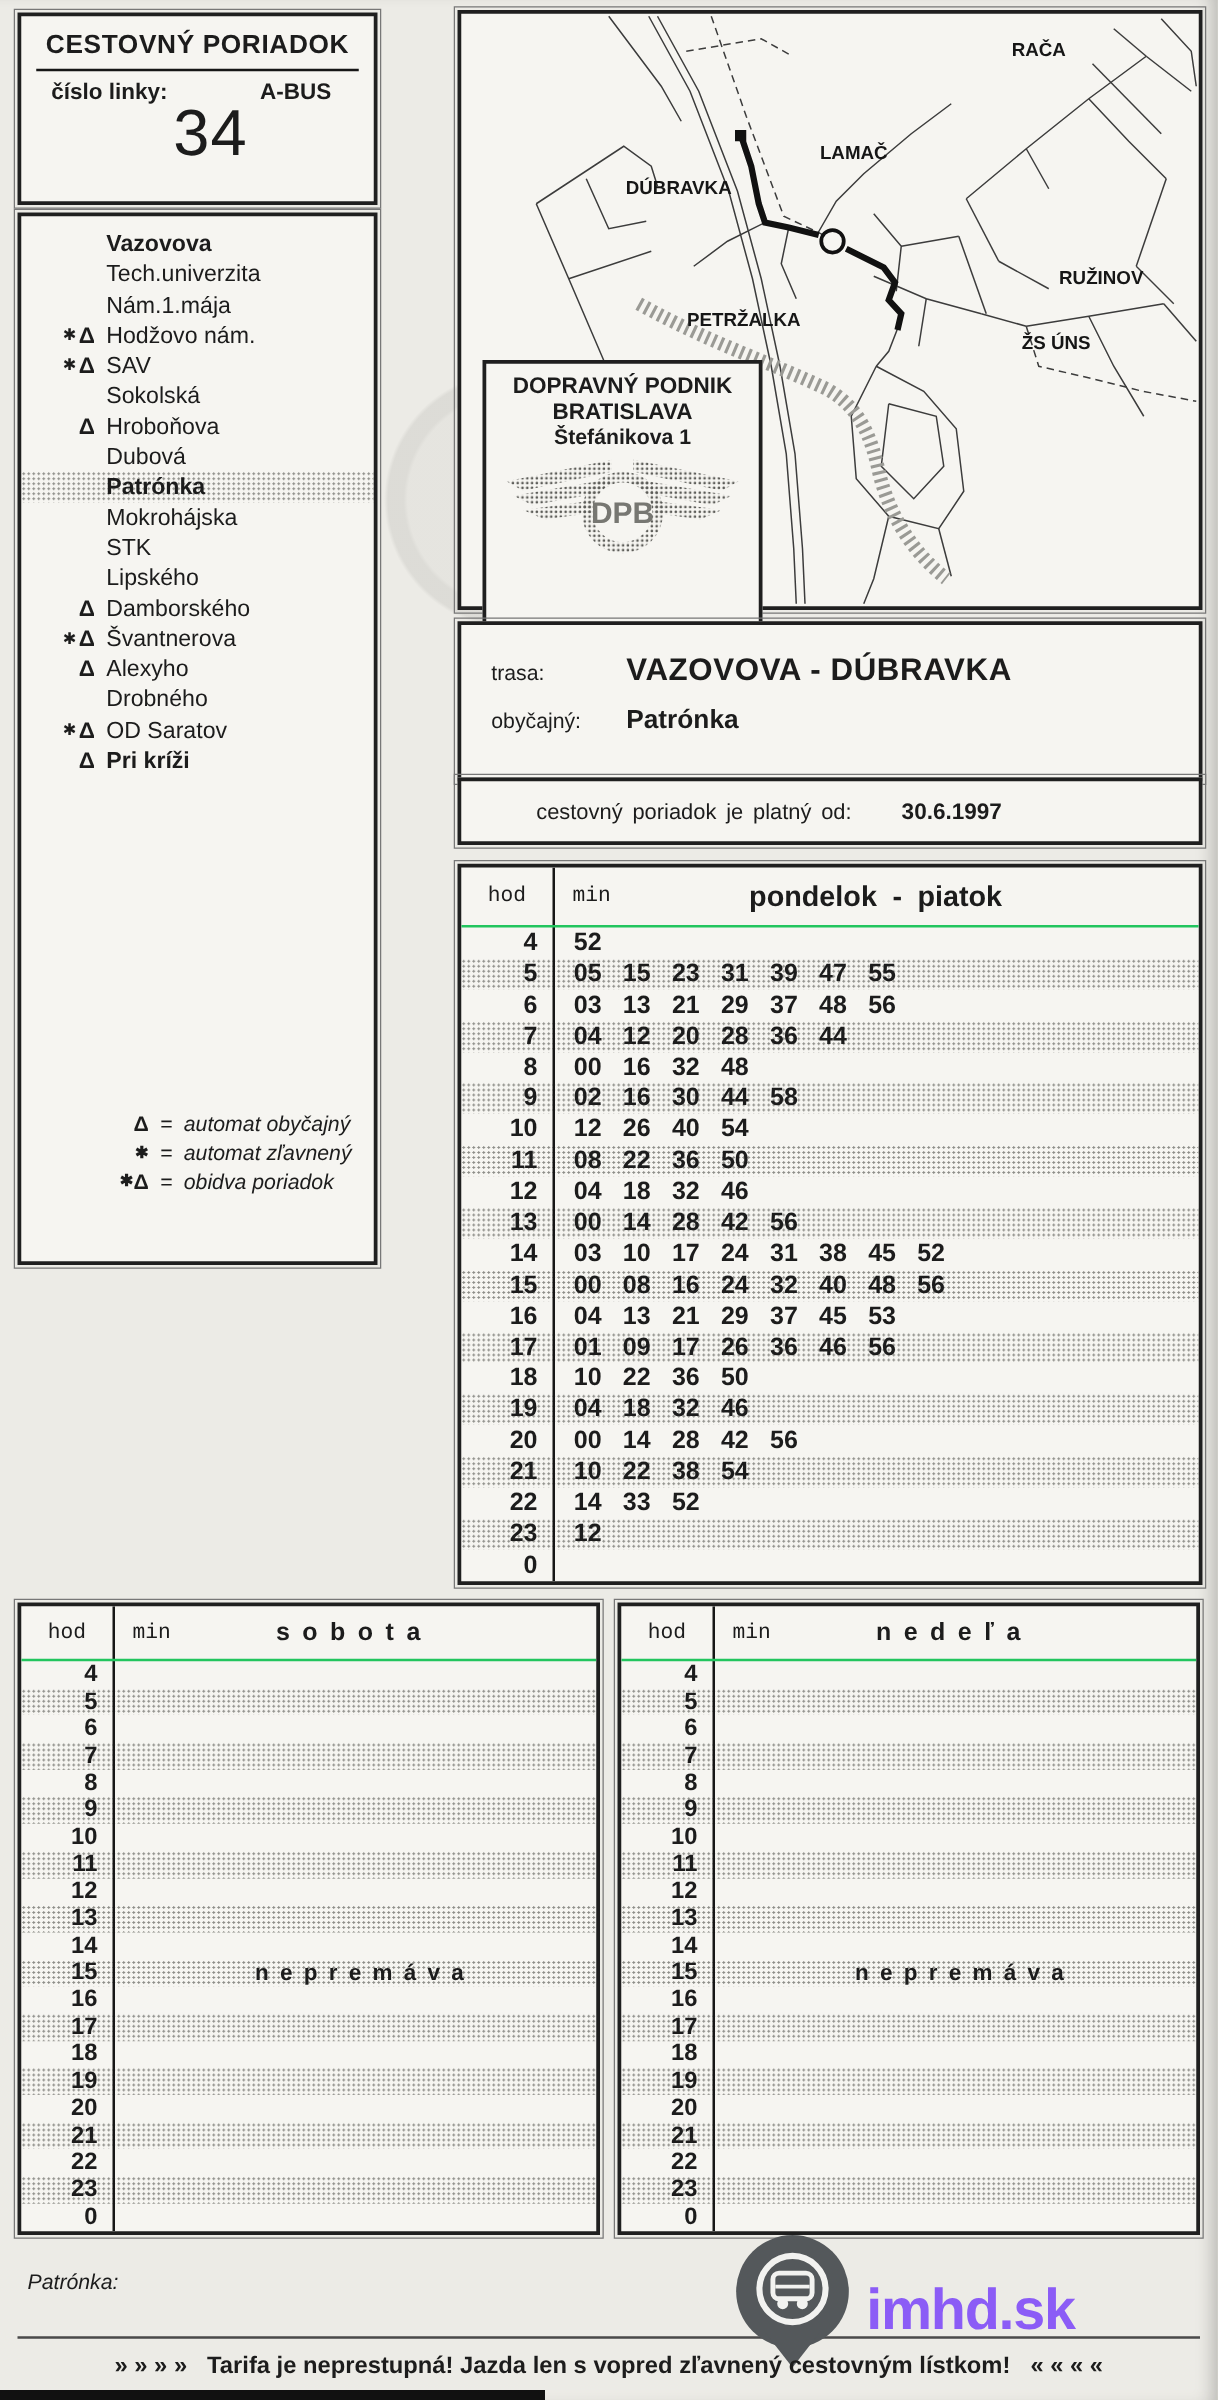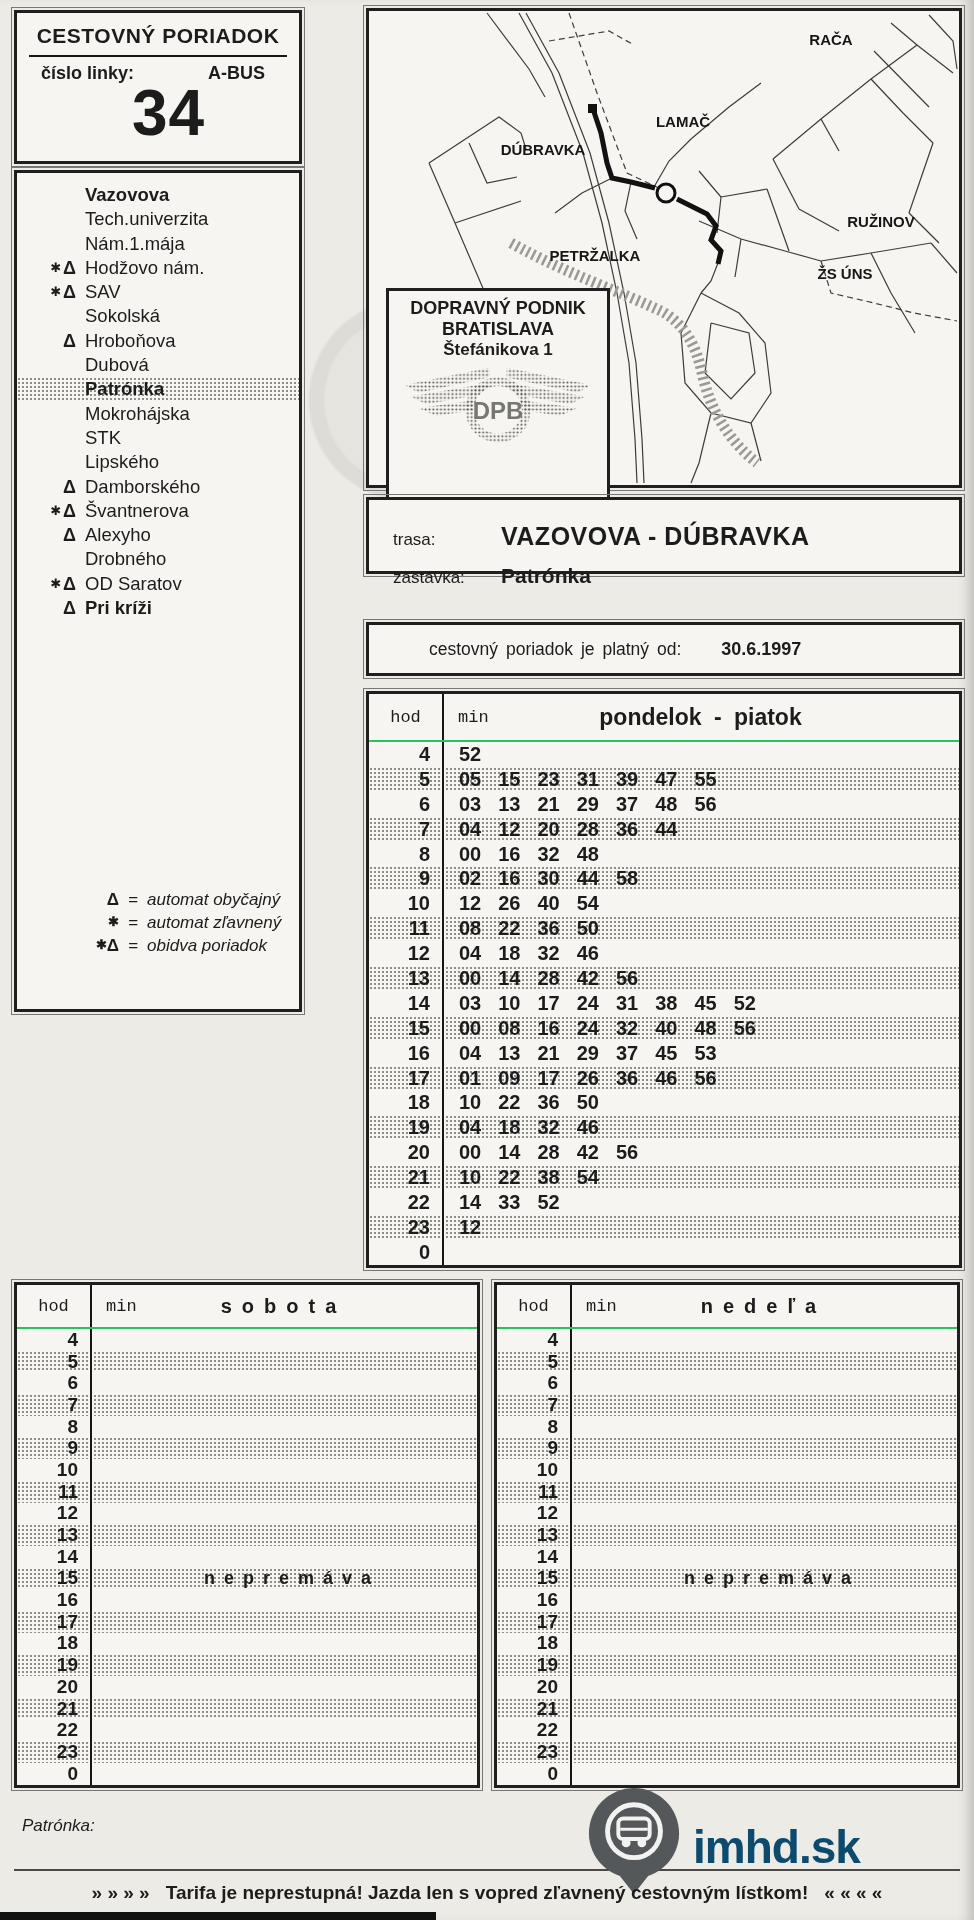--- a/index.html
+++ b/index.html
@@ -11,21 +11,21 @@
 
   
   .dotted-bg { background-image: radial-gradient(#8f8f8a 0.9px, transparent 1px); background-size:4px 4px; }
 
   
   .header-box { left:14px; top:10px; width:288px; height:154px; }
   .hb-title { text-align:center; font-weight:bold; font-size:21px; letter-spacing:.5px; padding-top:11px; }
   .hb-rule { height:2px; background:#161616; margin:7px 12px 0 12px; }
   .hb-line { display:flex; font-weight:bold; font-size:18px; margin-top:6px; padding:0 34px 0 24px; }
   .hb-line .val { margin-left:auto; }
-  .hb-number { text-align:center; font-weight:bold; font-size:64px; line-height:.92; letter-spacing:1px;margin-left:21px; }
+  .hb-number { text-align:center; font-weight:normal; font-size:52px; line-height:.92; letter-spacing:1px;margin-left:21px; }
 
   
   .stops-box { left:14px; top:170px; width:288px; height:842px; }
   .stops-list { padding-top:10px; }
   .stop-row { display:flex; align-items:baseline; height:24.3px; font-size:18.5px; line-height:24.3px; }
   .stop-sym { width:68px; text-align:right; padding-right:9px; white-space:nowrap; }
   .stop-sym .star { font-size:13px; position:relative; top:-2px; margin-right:2px; }
   .stop-sym .delta { font-weight:bold; font-size:18px; }
   .stop-name.bold { font-weight:bold; }
   .legend { position:absolute; left:0; right:0; bottom:50px; }
@@ -39,21 +39,21 @@
   .map-box { left:366px; top:8px; width:596px; height:480px; }
   .map-box svg.citymap { position:absolute; left:0; top:0; width:100%; height:100%; }
   .maplabel { font-family:"Liberation Sans", sans-serif; font-weight:bold; font-size:15px; fill:#161616; }
   .dpb-box { position:absolute; left:17px; top:277px; width:224px; height:224px; border:3px solid #1f1f1f; background:#f6f5f1; text-align:center; }
   .dpb-box .l1 { font-weight:bold; font-size:18px; margin-top:7px; }
   .dpb-box .l2 { font-weight:bold; font-size:18px; }
   .dpb-box .l3 { font-weight:bold; font-size:17px; }
   .dpb-box svg { display:block; margin:2px auto 0 auto; }
 
   
-  .route-box { left:366px; top:497px; width:596px; height:77px; }
+  .route-box { left:366px; top:497px; width:596px; height:128px; }
   .r-row { position:absolute; left:24px; display:flex; align-items:baseline; }
   .r-row.r1 { top:22px; } .r-row.r2 { top:64px; }
   .r-label { font-size:17px; width:108px; }
   .r-val1 { font-weight:bold; font-size:25px; letter-spacing:.5px; }
   .r-val2 { font-weight:bold; font-size:21px; }
   .validity-box { left:366px; top:622px; width:596px; height:54px; display:flex; align-items:center; }
   .v-label { font-size:17.5px; margin-left:60px; word-spacing:3px; }
   .v-date { font-weight:bold; font-size:18px; margin-left:40px; }
 
   
@@ -75,21 +75,21 @@
   .trow.we { height:21.7px; font-size:19px; }
   .thour { width:73px; text-align:right; padding-right:12px; font-weight:bold; }
   .tmins { flex:1; padding-left:17px; white-space:nowrap; font-weight:bold; }
   .mval { display:inline-block; margin-right:17px; }
   .noservice { display:block; text-align:center; font-weight:bold; font-size:18px; letter-spacing:9px; }
 
   
   .note-label { position:absolute; left:22px; top:1816px; font-style:italic; font-size:17px; }
   .footer-rule { position:absolute; left:14px; top:1869px; width:946px; height:2px; background:#4a4a4a; }
   .imhd-logo { position:absolute; left:585px; top:1786px; display:flex; align-items:center; }
-  .imhd-brand { font-weight:bold; font-size:46px; color:#0c4a6e; margin-left:10px; letter-spacing:-1px;margin-top:12px; }
+  .imhd-brand { font-weight:bold; font-size:46px; color:#8b5cf6; margin-left:10px; letter-spacing:-1px;margin-top:12px; }
   .tarifa { position:absolute; left:14px; top:1882px; width:946px; display:flex; justify-content:center; gap:16px; font-weight:bold; font-size:19px; white-space:nowrap; }
   .bottom-bar { position:absolute; left:0; top:1912px; width:436px; height:8px; background:#111; }
 
   
   .wm { position:absolute; border-radius:50%; pointer-events:none;
         background:radial-gradient(circle, rgba(110,110,105,.05) 54%, rgba(110,110,105,.12) 56%, rgba(110,110,105,.12) 64%, transparent 66%); }
 </style>
 </head>
 <body>
 
@@ -290,21 +290,21 @@
       </svg>
     </div>
   </div>
 
   <div class="box route-box">
     <div class="r-row r1">
       <span class="r-label">trasa:</span>
       <span class="r-val1">VAZOVOVA - DÚBRAVKA</span>
     </div>
     <div class="r-row r2">
-      <span class="r-label">zastávka:</span>
+      <span class="r-label">obyčajný:</span>
       <span class="r-val2">Patrónka</span>
     </div>
   </div>
 
   <div class="box validity-box">
     <span class="v-label">cestovný poriadok je platný od:</span>
     <span class="v-date">30.6.1997</span>
   </div>
 
   <div class="box table-box weekday-box">

